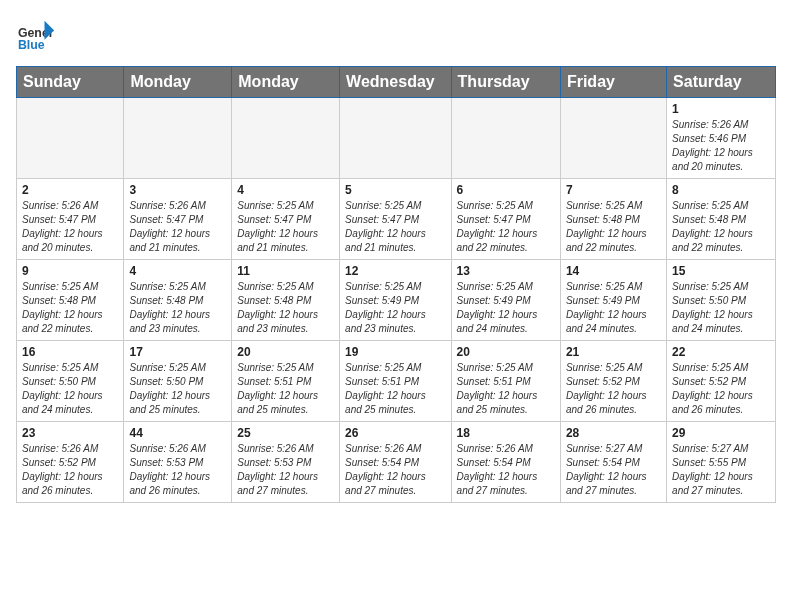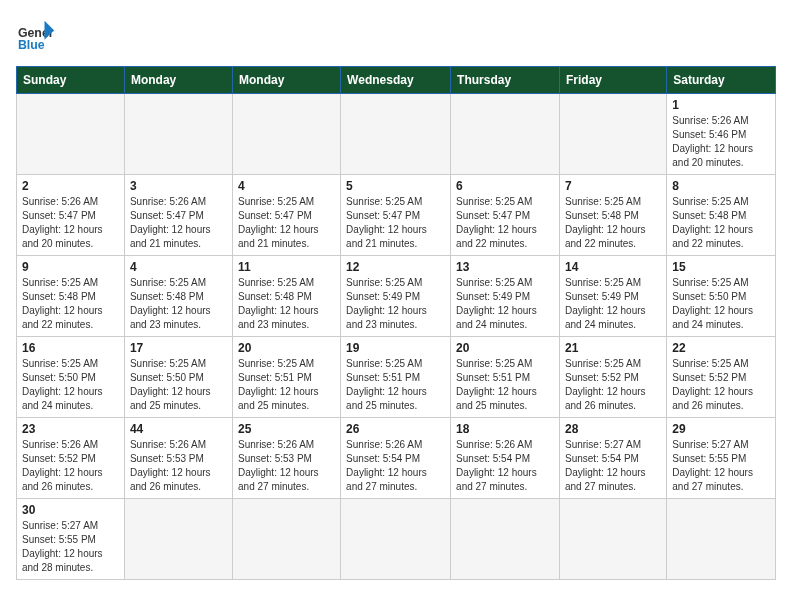--- a/index.html
+++ b/index.html
@@ -36,25 +36,25 @@
     .subtitle {
       font-size: 14px;
       color: #555;
     }
     table {
       width: 100%;
       border-collapse: collapse;
       font-size: 11px;
     }
     thead th {
-      background-color: #14532d;
+      background-color: #737373;
       color: #fff;
       text-align: left;
       padding: 6px 6px;
-      font-size: 12px;
+      font-size: 16px;
       font-weight: bold;
       border: 1px solid #2066a8;
     }
     td {
       border: 1px solid #ccc;
       vertical-align: top;
       padding: 4px 5px;
       width: 113px;
       min-height: 70px;
       background: #fff;
@@ -65,20 +65,21 @@
     .day-num {
       font-weight: bold;
       font-size: 12px;
       margin-bottom: 2px;
       color: #222;
     }
     .day-info {
       font-size: 10px;
       color: #333;
       line-height: 1.4;
+      font-style: italic;
     }
     tr:last-child td {
       min-height: 60px;
     }
   </style>
 </head>
 <body>
 
 <div class="header">
   <div class="logo">
@@ -319,29 +320,14 @@
 and 27 minutes.</div>
         </td>
         <td>
           <div class="day-num">29</div>
           <div class="day-info" style="white-space: pre-line;">Sunrise: 5:27 AM
 Sunset: 5:55 PM
 Daylight: 12 hours
 and 27 minutes.</div>
         </td>
       </tr>
-      <tr>
-        <td>
-          <div class="day-num">30</div>
-          <div class="day-info" style="white-space: pre-line;">Sunrise: 5:27 AM
-Sunset: 5:55 PM
-Daylight: 12 hours
-and 28 minutes.</div>
-        </td>
-        <td class="empty"></td>
-        <td class="empty"></td>
-        <td class="empty"></td>
-        <td class="empty"></td>
-        <td class="empty"></td>
-        <td class="empty"></td>
-      </tr>
     </tbody>
 </table>
 
 </body></html>

